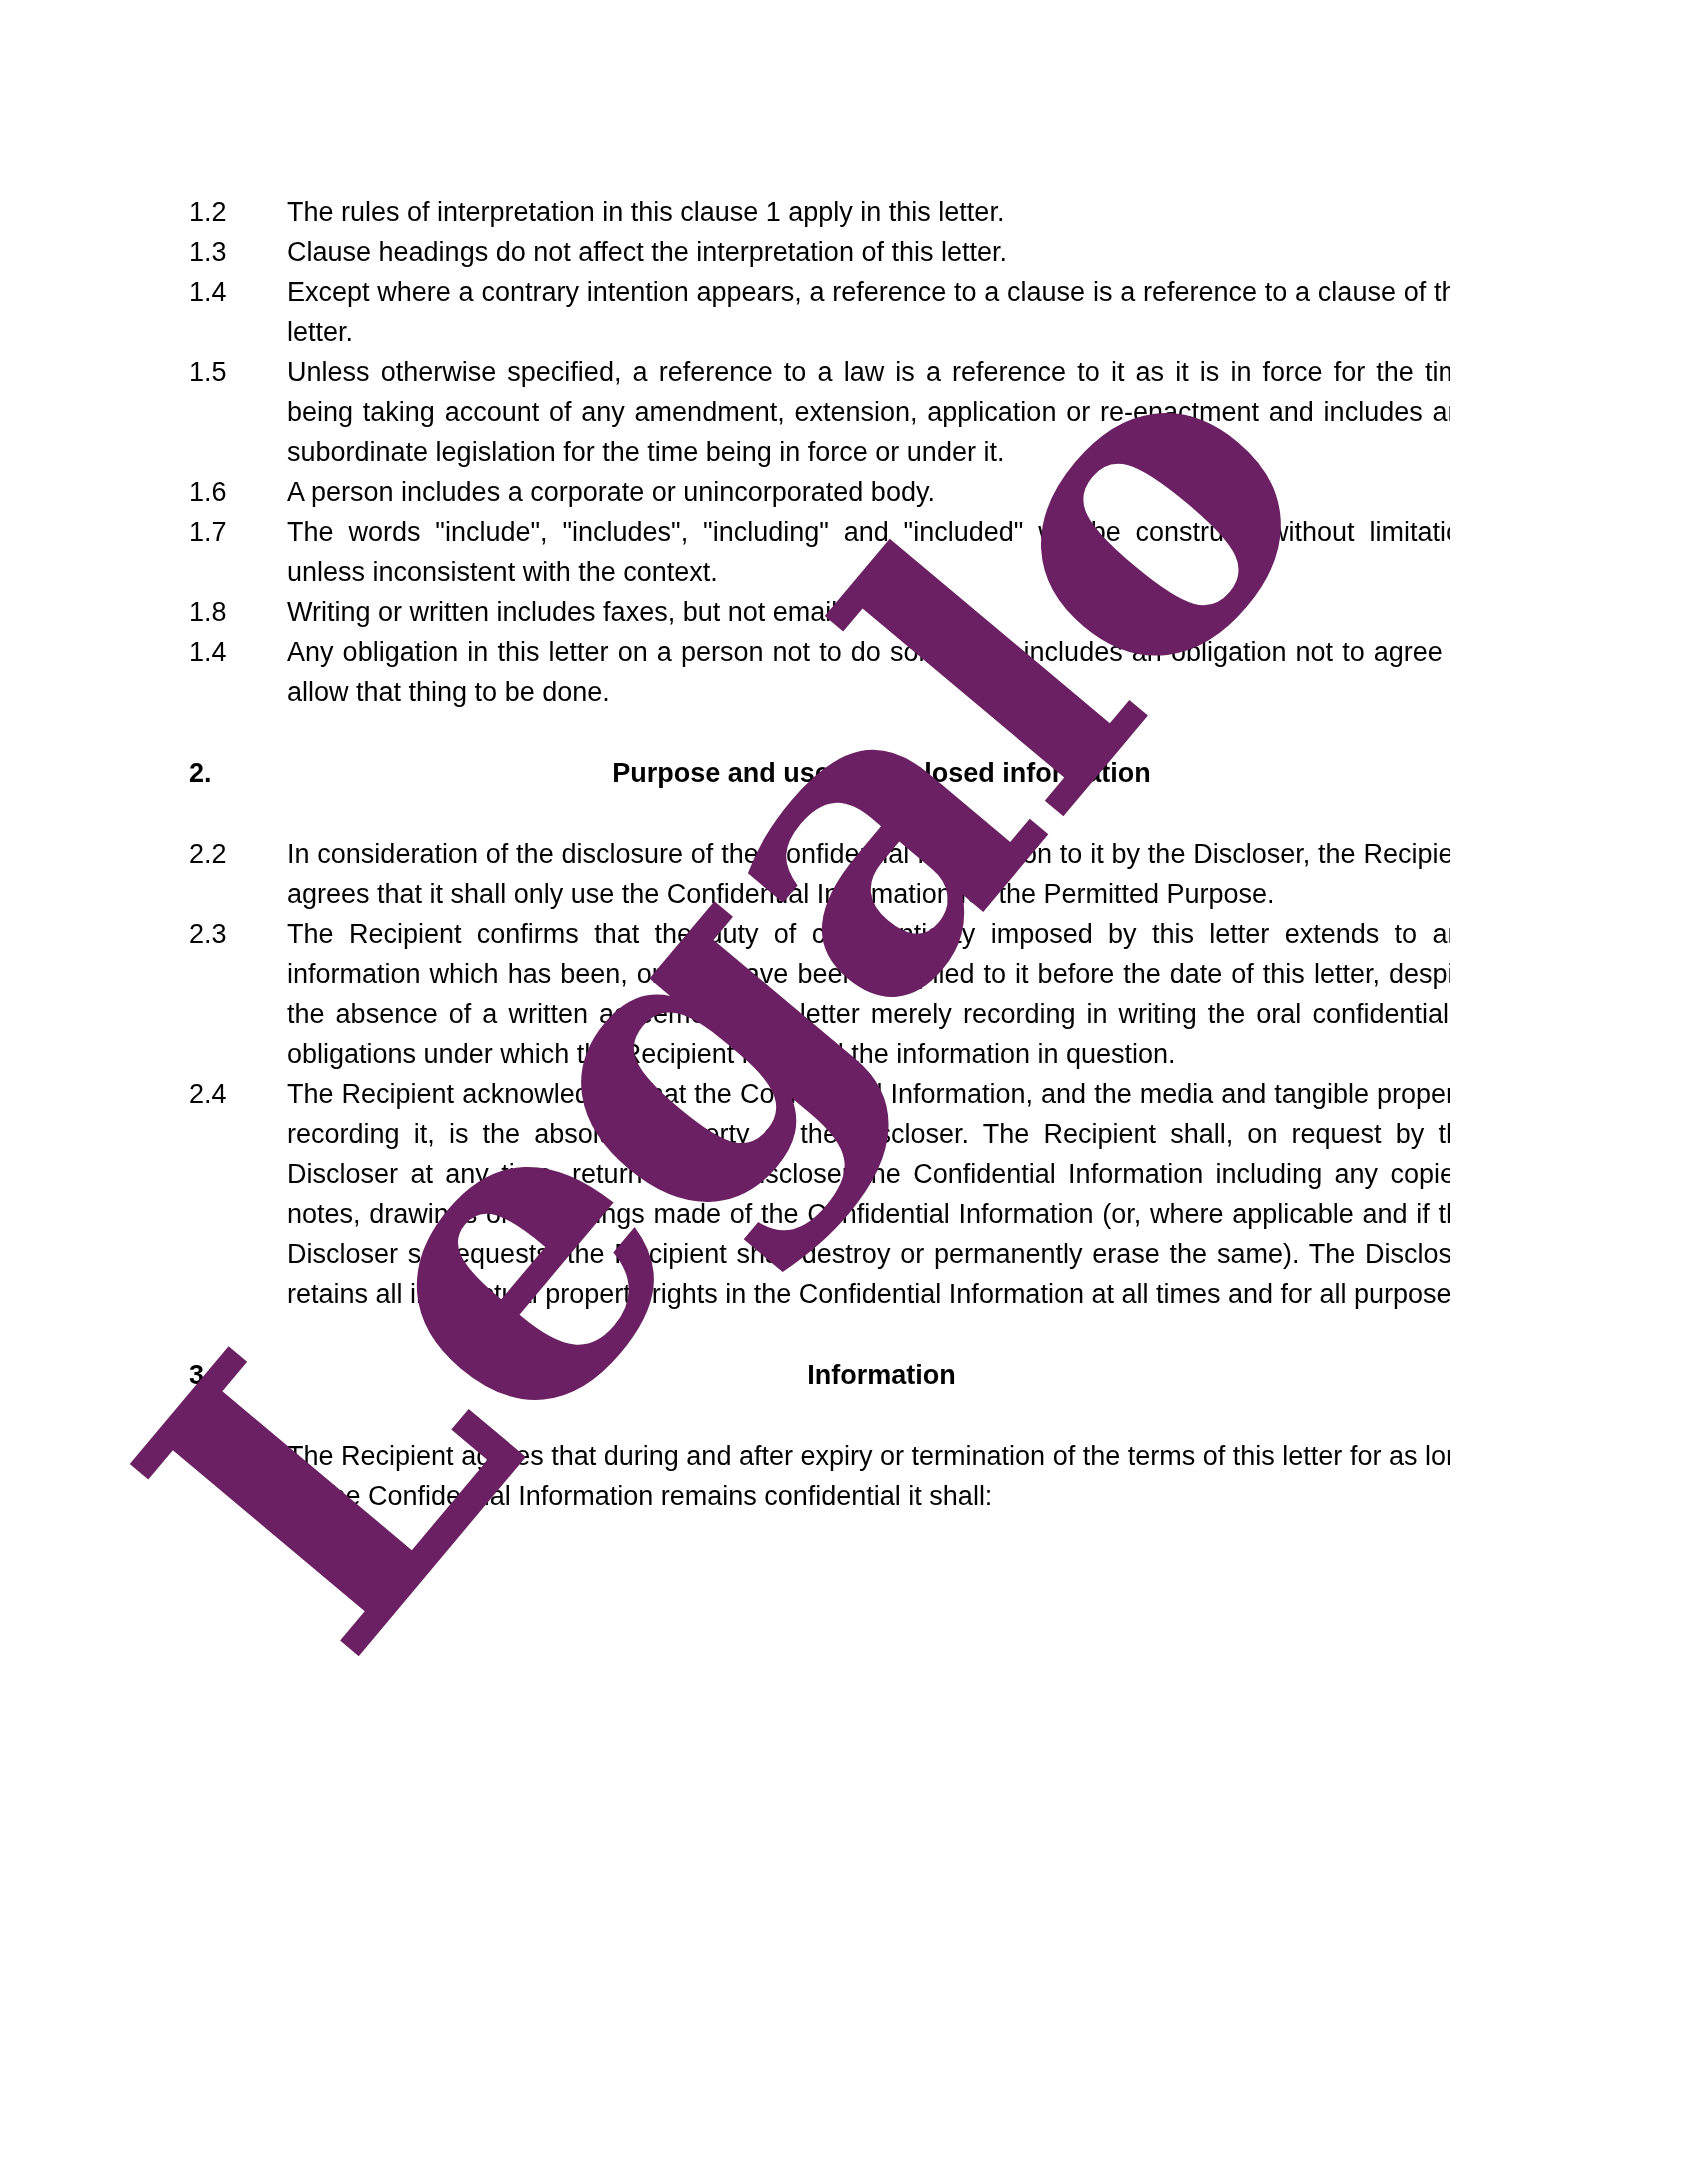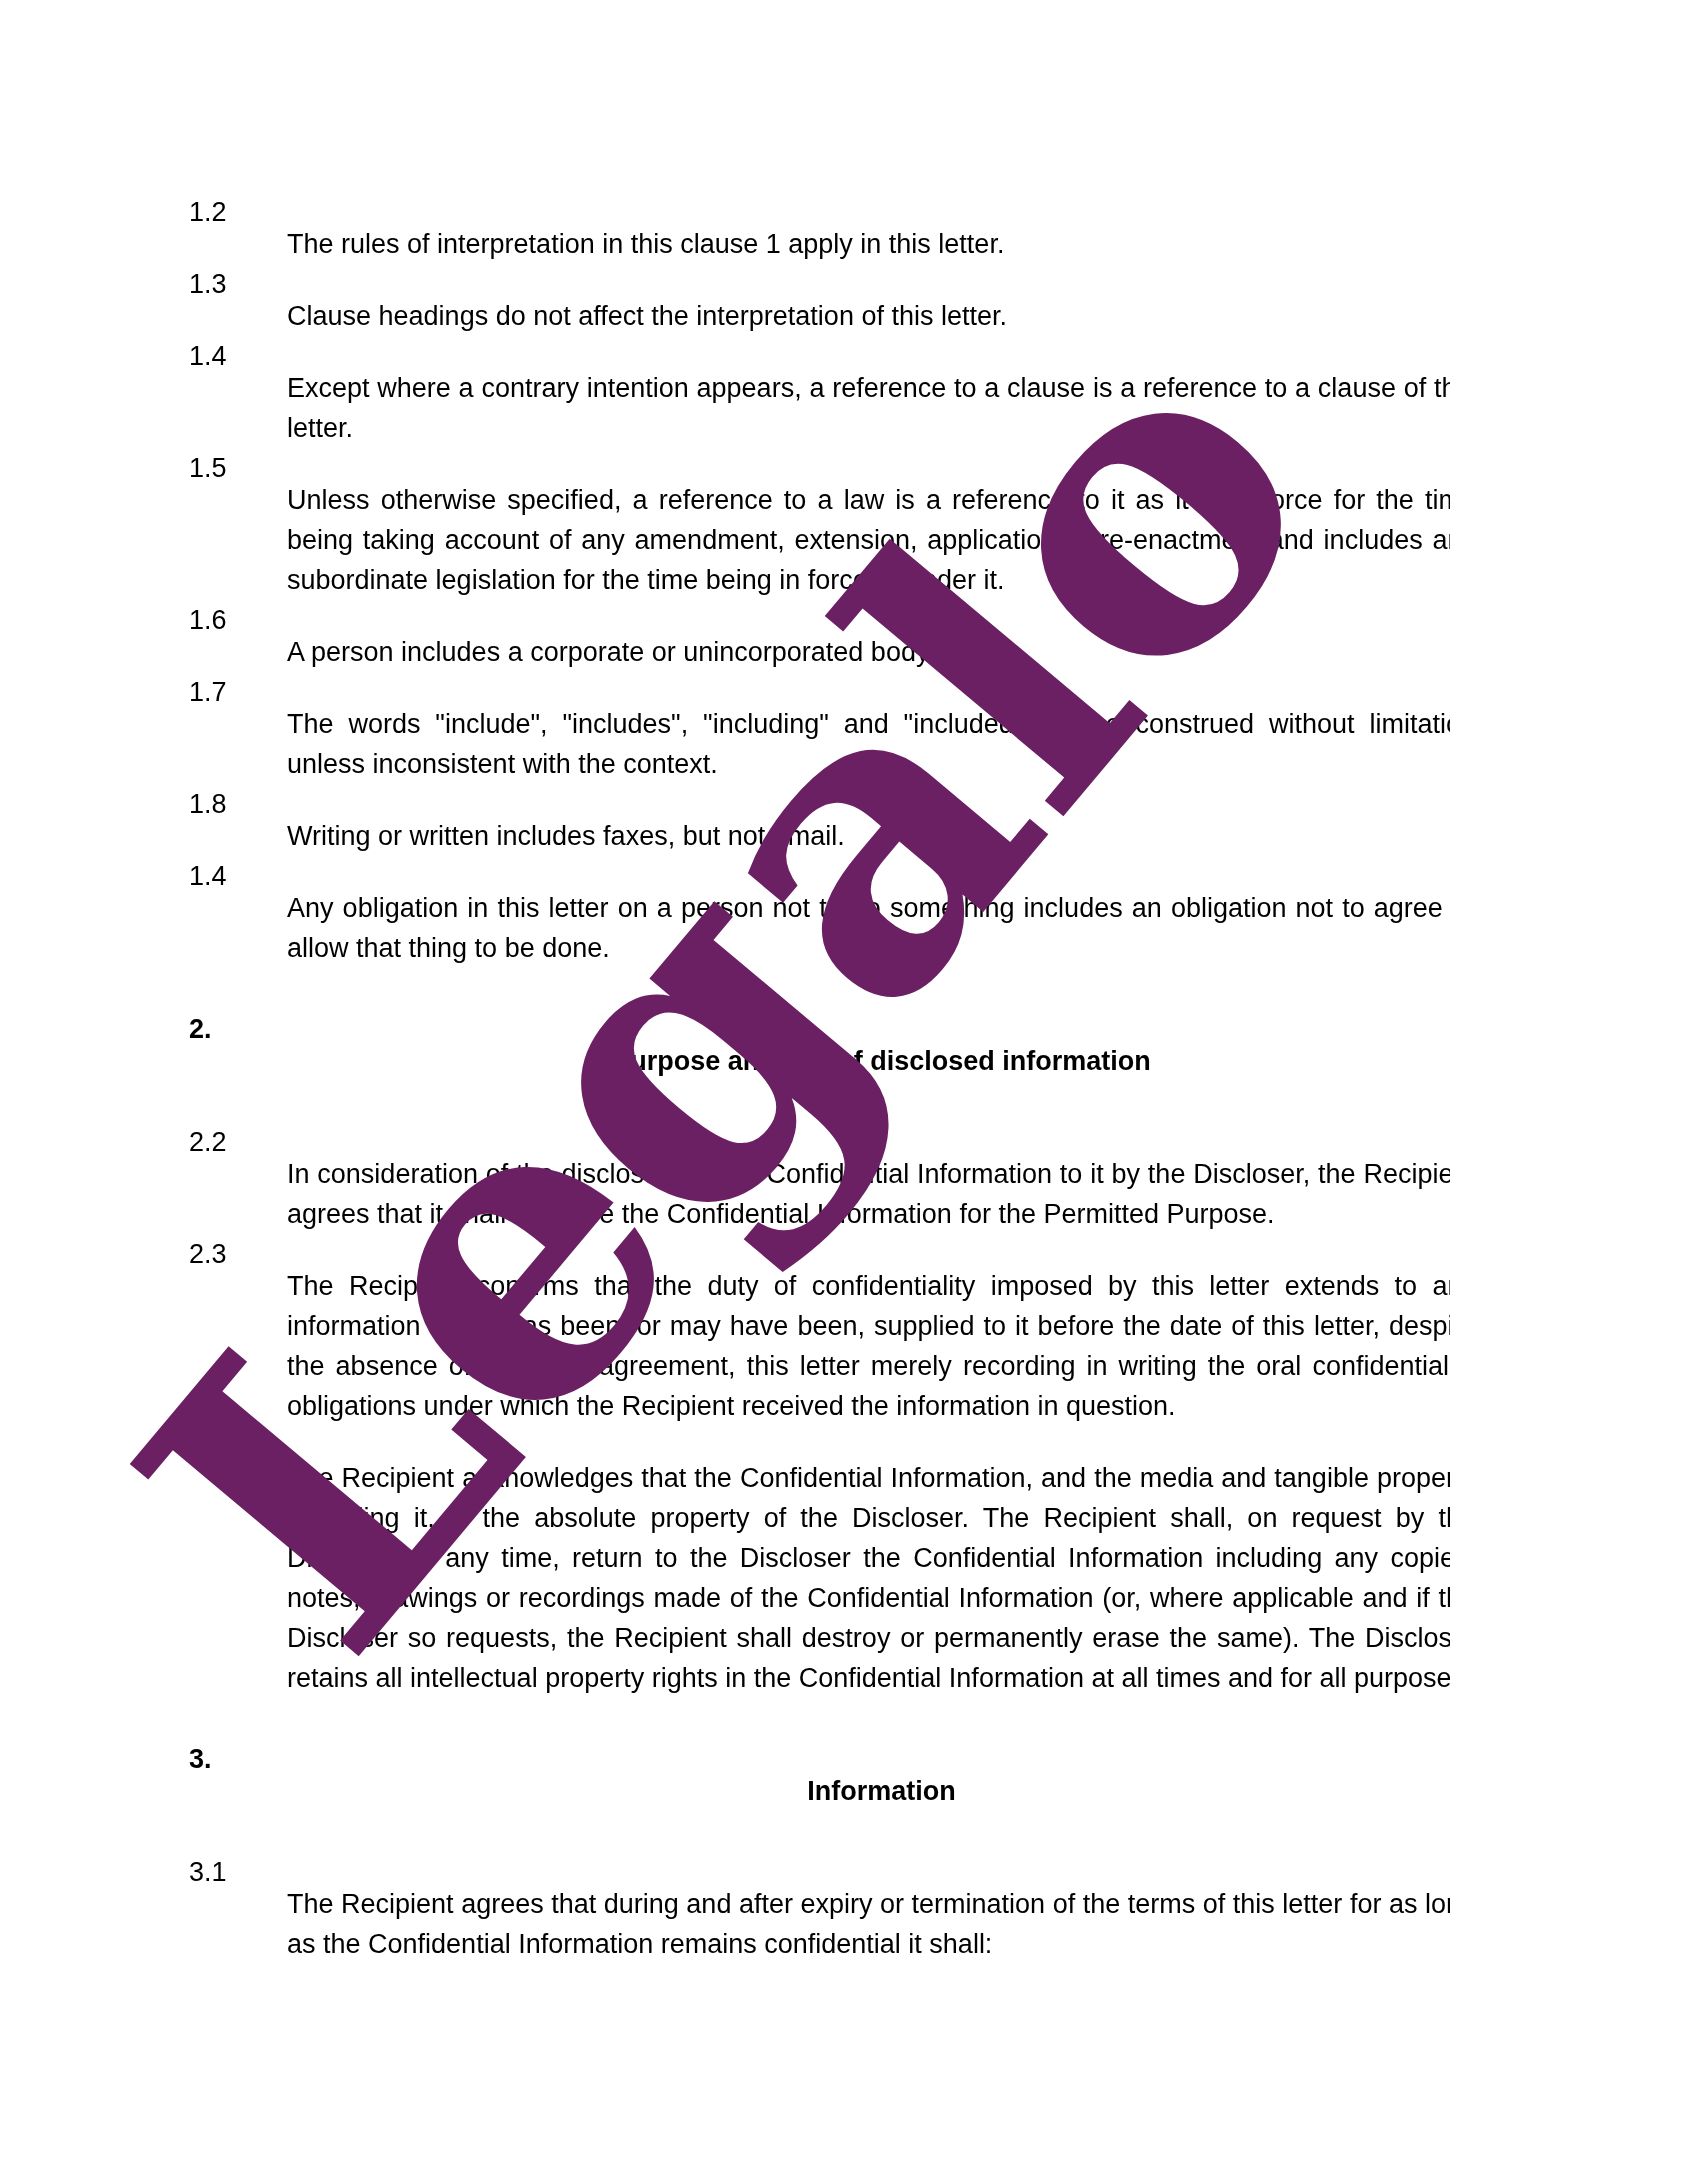--- a/index.html
+++ b/index.html
@@ -14,21 +14,21 @@
     color:#000000;
   }
   .content{
     position:absolute;
     left:189px;top:192px;
     width:1287px;
     z-index:1;
   }
   .row{display:flex;align-items:flex-start;}
   .num{flex:0 0 98px;}
-  .txt{flex:1 1 auto;text-align:justify;text-justify:inter-word;margin-top:32px;}
+  .txt{flex:1 1 auto;text-align:justify;text-justify:inter-word;}
   .heading-row{font-weight:bold;margin-top:41px;margin-bottom:41px;}
   .heading-row .txt{text-align:center;}
   .watermark{
     position:absolute;
     left:728px;top:992px;
     transform:translate(-50%,-50%) rotate(-50deg);
     transform-origin:center center;
     font-family:"DejaVu Serif",serif;
     font-weight:bold;
     font-size:410px;

